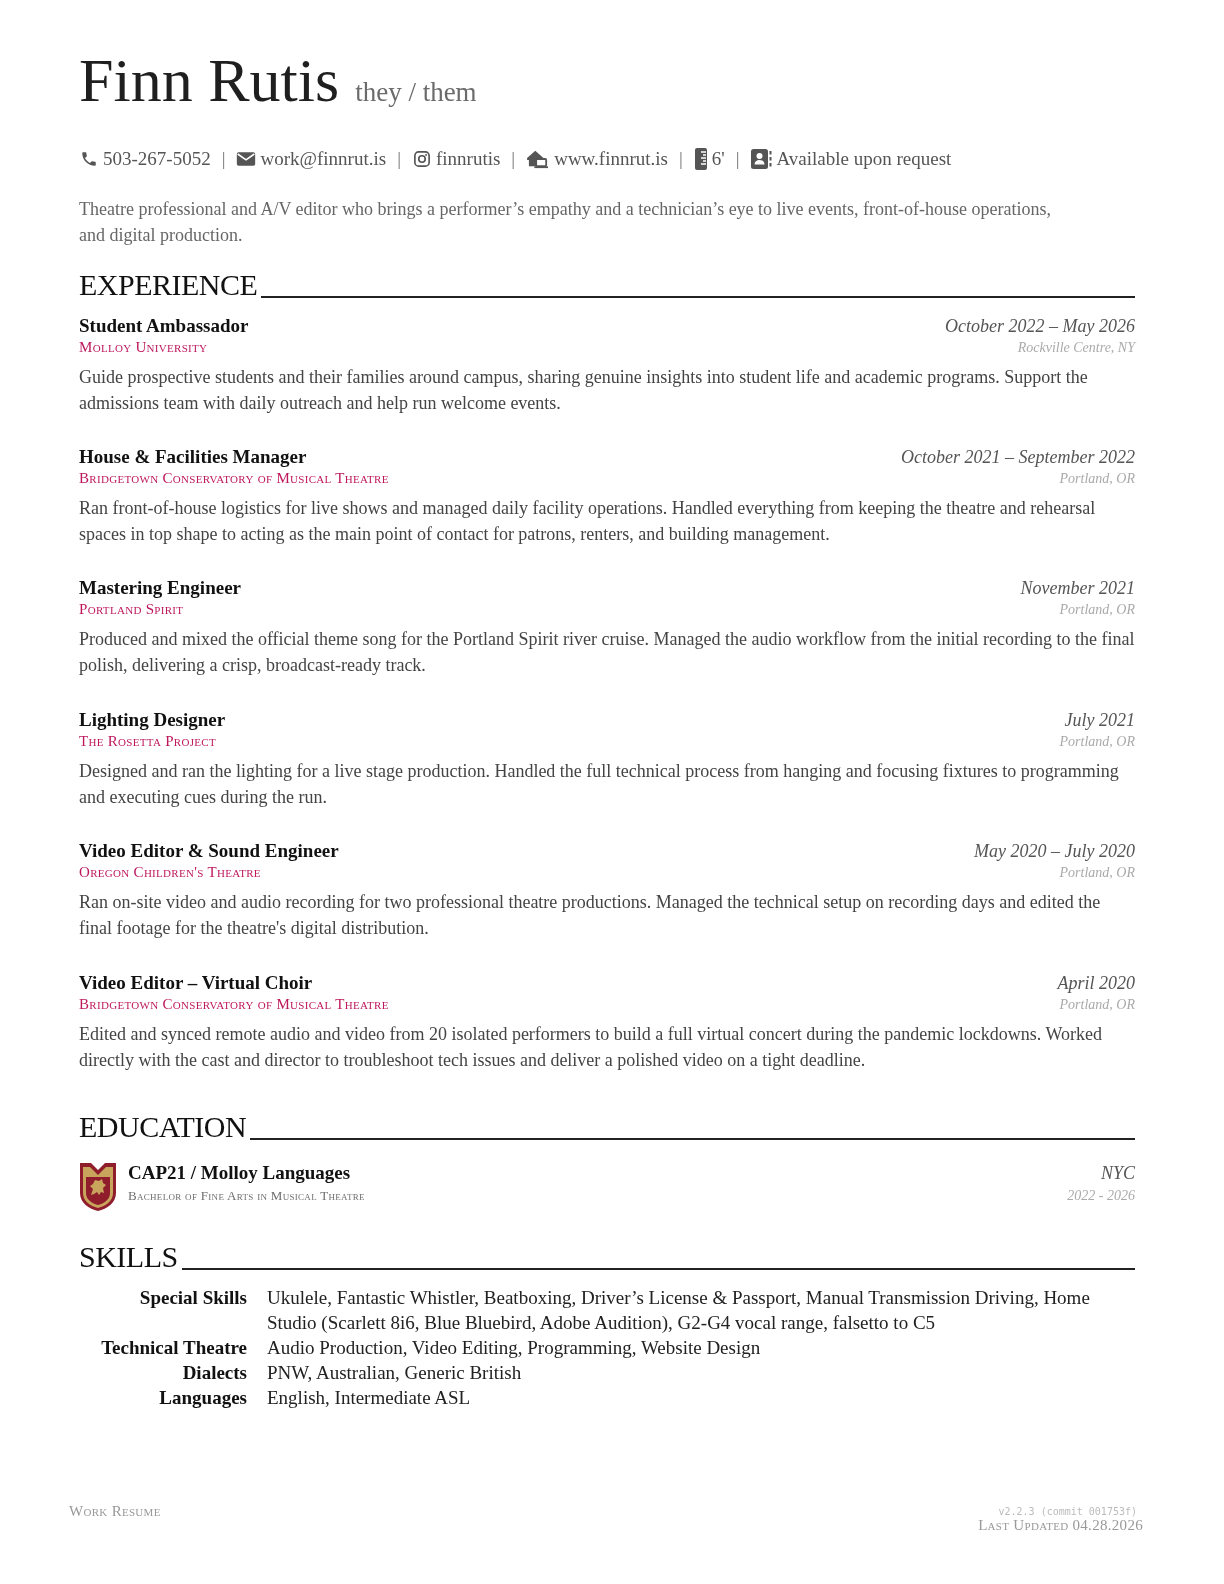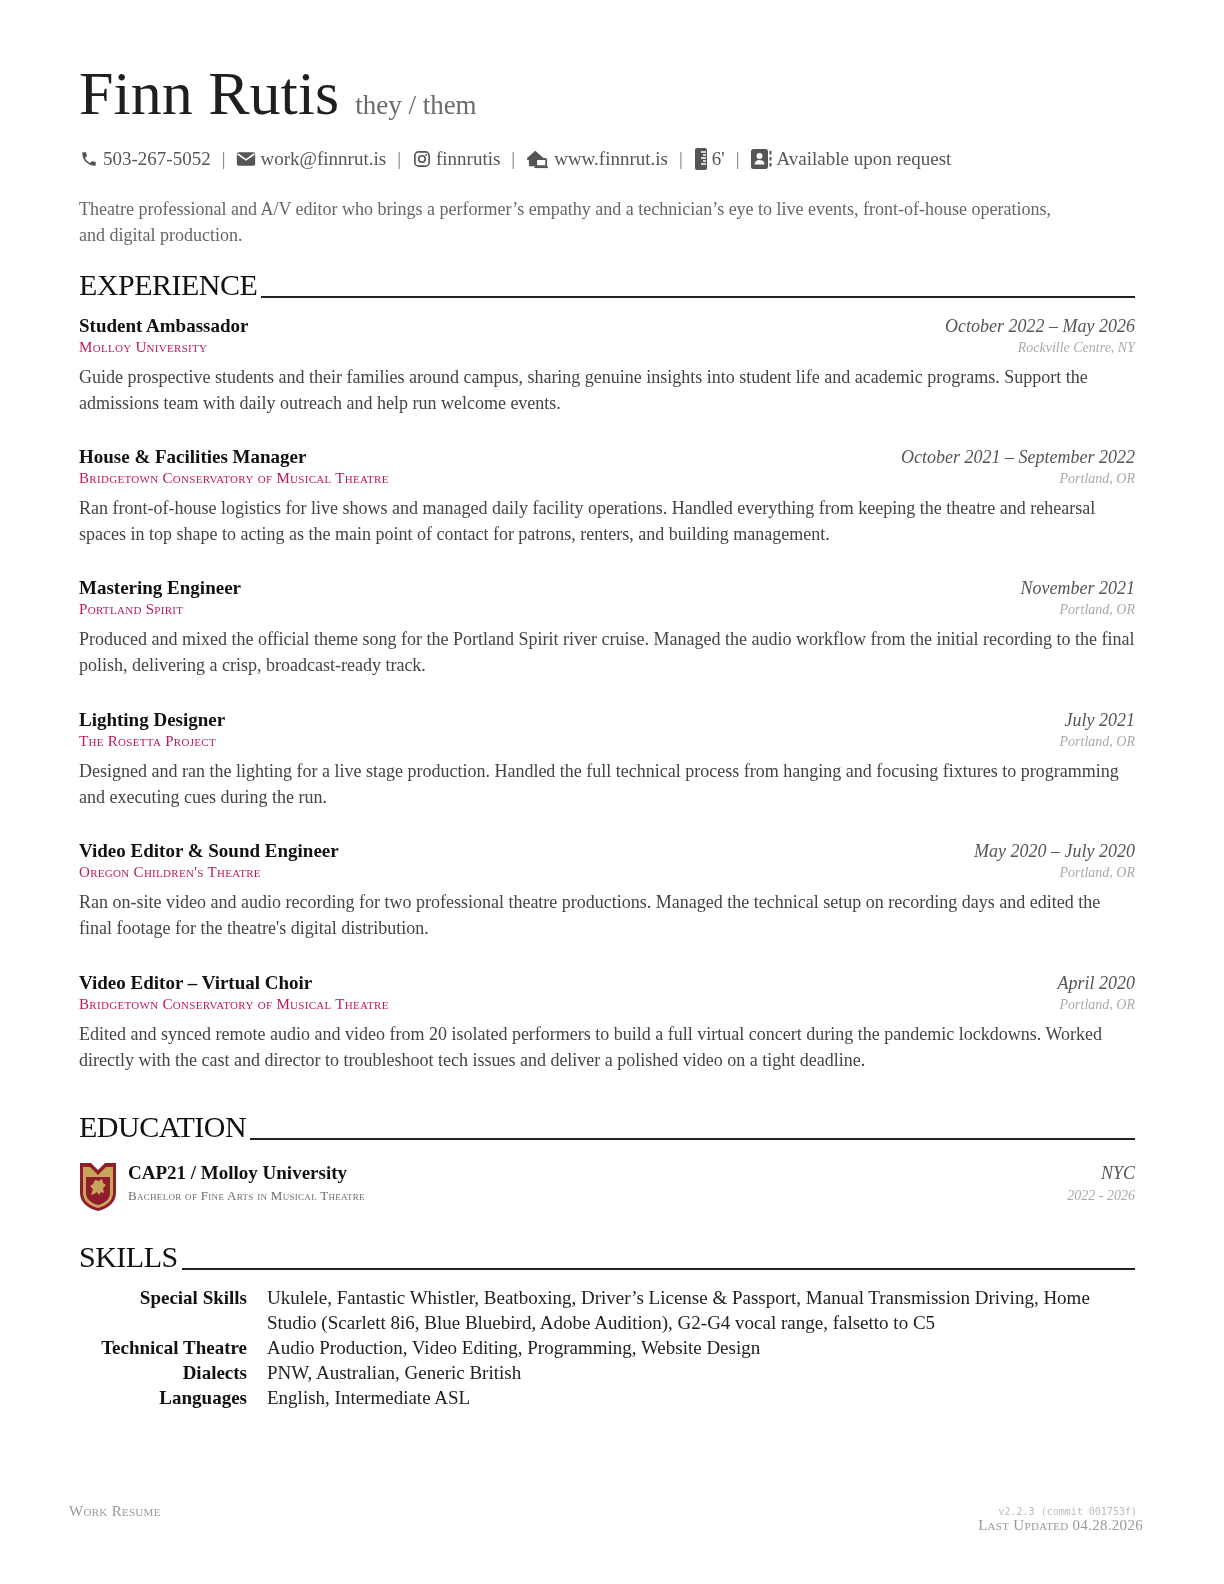--- a/index.html
+++ b/index.html
@@ -1,20 +1,20 @@
 <!DOCTYPE html>
 <html><head>
 <meta charset="utf-8">
 <style>
   html, body { margin: 0; padding: 0; background: #ffffff; }
   body { width: 1224px; height: 1584px; position: relative; overflow: hidden;
          font-family: "Liberation Serif", "DejaVu Serif", serif; color: #333333; }
   .page { position: absolute; left: 79px; top: 0; width: 1056px; }
 
-  .name-row { position: absolute; top: 62px; left: 0; display: flex; align-items: baseline; white-space: nowrap; }
+  .name-row { position: absolute; top: 49px; left: 0; display: flex; align-items: baseline; white-space: nowrap; }
   .name { font-size: 62px; color: #1f1f1f; letter-spacing: 0px; line-height: 1; }
   .pronouns { font-size: 27px; color: #6b6b6b; margin-left: 16px; }
 
   .contact { position: absolute; top: 148px; left: 0; display: flex; align-items: center; font-size: 19px; color: #555555; white-space: nowrap; }
   .contact .item { display: flex; align-items: center; }
   .contact .ic { width: 20px; height: 20px; margin-right: 4px; display: inline-flex; align-items: center; justify-content: center; }
   .contact .sep { margin: 0 11px; color: #777; }
 
   .summary { position: absolute; top: 196px; left: 0; width: 1000px; font-size: 18px; line-height: 26px; color: #666666; }
 
@@ -217,21 +217,21 @@
     <span class="logo">
       <svg width="38" height="50" viewBox="0 0 38 50">
         <path d="M1 1h11l7 7 7-7h11v30c0 10-9 16-18 18C10 47 1 41 1 31z" fill="#8f1d2c"></path>
         <path d="M4 5h7l8 8 8-8h7v26c0 8-7 13-15 15C11 44 4 39 4 31z" fill="#c9a45c"></path>
         <path d="M7 15h24v16c0 6-5 10-12 12C12 41 7 37 7 31z" fill="#8f1d2c"></path>
         <path d="M12 33l2-6-3-3 3-2 2-4 4 1 3-2 1 4 3 2-3 3 1 5-3-1-2 3-2-3-3 2z" fill="#c9a45c"></path>
       </svg>
     </span>
     <div class="txt">
       <div class="row1">
-          <span class="school">CAP21 / Molloy University</span>
+          <span class="school">CAP21 / Molloy Languages</span>
           <span class="city">NYC</span>
         </div>
       <div class="row2">
           <span class="degree">Bachelor of Fine Arts in Musical Theatre</span>
           <span class="years">2022 - 2026</span>
         </div>
     </div>
   </div>
 
   <div class="section-head" style="top:1242px">

